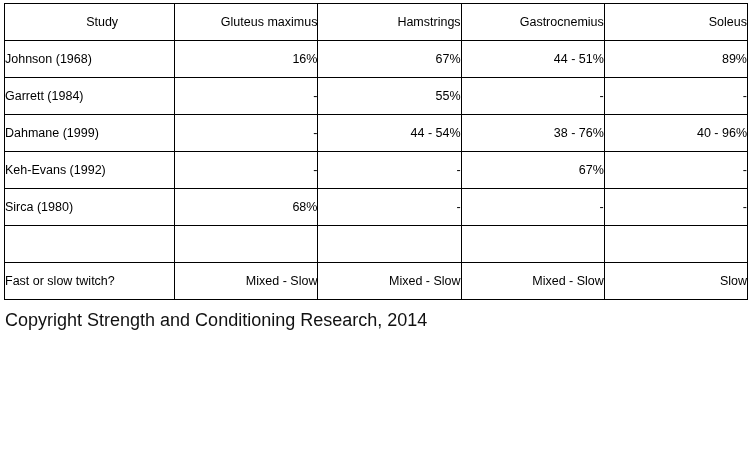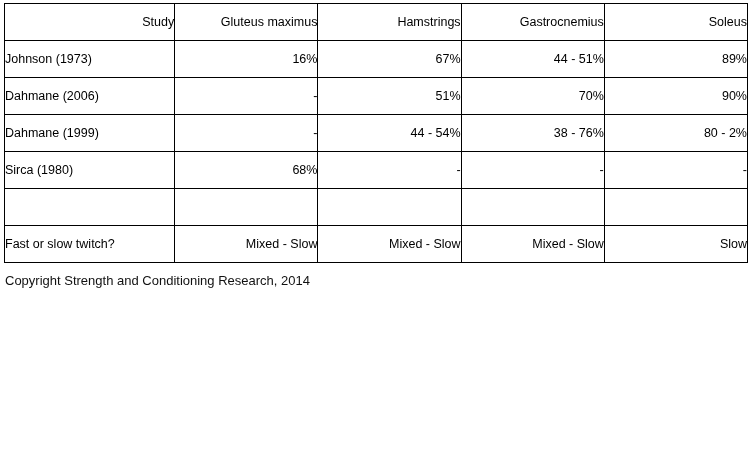--- a/index.html
+++ b/index.html
@@ -45,35 +45,35 @@
     padding-left: 7px;
   }
   .cell-data {
     text-align: right;
   }
   .head-row th {
     font-weight: bold;
     height: 33px;
   }
   .head-row th.cell-study {
-    text-align: right;
+    text-align: center;
     padding-left: 25px;
   }
   .summary-row td {
     font-weight: bold;
     height: 37px;
   }
   .spacer-row td {
     border: none;
     height: 12px;
     padding: 0;
   }
   .copyright {
     margin: 10px 0 0 5px;
-    font-size: 13px;
+    font-size: 18px;
     color: #111111;
   }
 </style>
 </head>
 <body>
 
 <div class="page">
 
   <table class="muscle-table">
     <colgroup>
@@ -87,39 +87,46 @@
       <tr class="head-row">
         <th class="cell-study">Study</th>
         <th class="cell-data">Gluteus maximus</th>
         <th class="cell-data">Hamstrings</th>
         <th class="cell-data">Gastrocnemius</th>
         <th class="cell-data">Soleus</th>
       </tr>
     </thead>
     <tbody>
       <tr>
-        <td class="cell-study">Johnson (1973)</td>
+        <td class="cell-study">Johnson (1968)</td>
         <td class="cell-data">16%</td>
         <td class="cell-data">67%</td>
         <td class="cell-data">44 - 51%</td>
         <td class="cell-data">89%</td>
       </tr>
       <tr>
-        <td class="cell-study">Dahmane (2006)</td>
+        <td class="cell-study">Garrett (1984)</td>
         <td class="cell-data">-</td>
-        <td class="cell-data">51%</td>
-        <td class="cell-data">70%</td>
-        <td class="cell-data">90%</td>
+        <td class="cell-data">55%</td>
+        <td class="cell-data">-</td>
+        <td class="cell-data">-</td>
       </tr>
       <tr>
         <td class="cell-study">Dahmane (1999)</td>
         <td class="cell-data">-</td>
         <td class="cell-data">44 - 54%</td>
         <td class="cell-data">38 - 76%</td>
-        <td class="cell-data">80 - 2%</td>
+        <td class="cell-data">40 - 96%</td>
+      </tr>
+      <tr>
+        <td class="cell-study">Keh-Evans (1992)</td>
+        <td class="cell-data">-</td>
+        <td class="cell-data">-</td>
+        <td class="cell-data">67%</td>
+        <td class="cell-data">-</td>
       </tr>
       <tr>
         <td class="cell-study">Sirca (1980)</td>
         <td class="cell-data">68%</td>
         <td class="cell-data">-</td>
         <td class="cell-data">-</td>
         <td class="cell-data">-</td>
       </tr>
       <tr class="spacer-row">
         <td></td>

